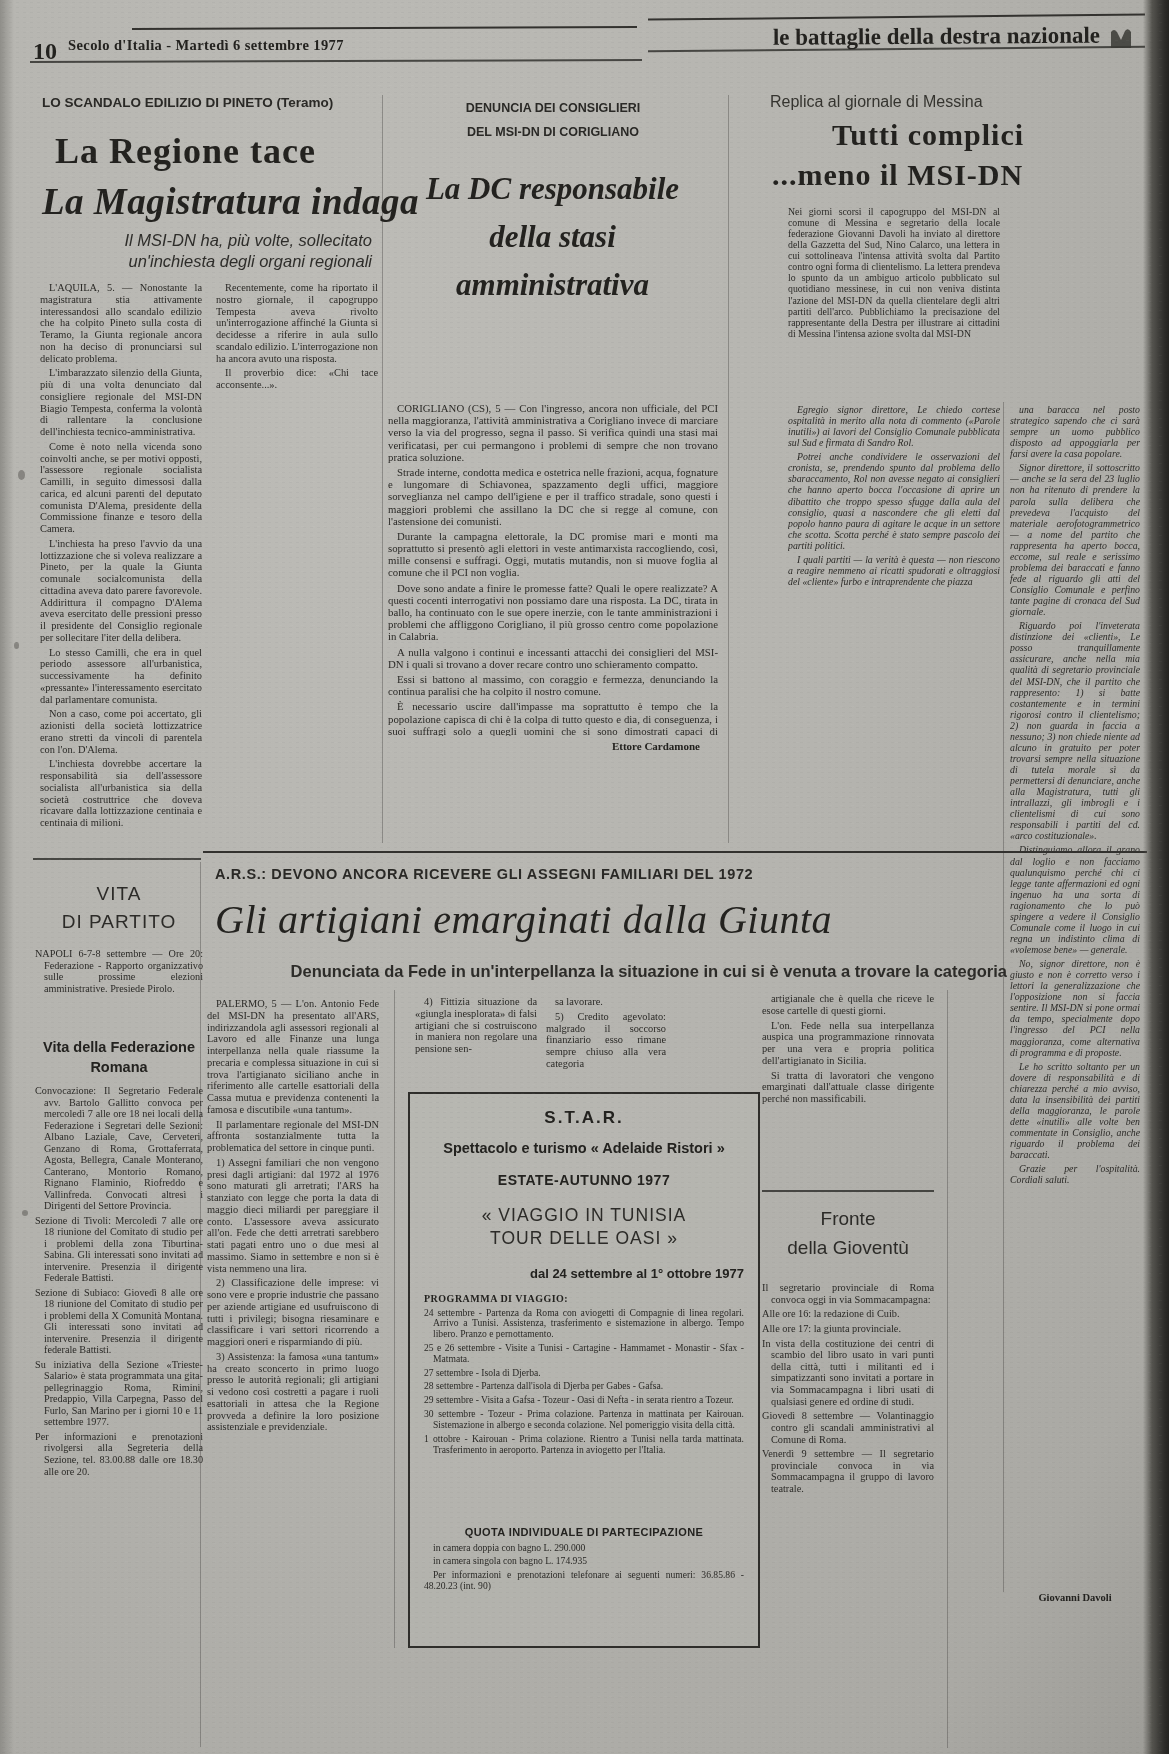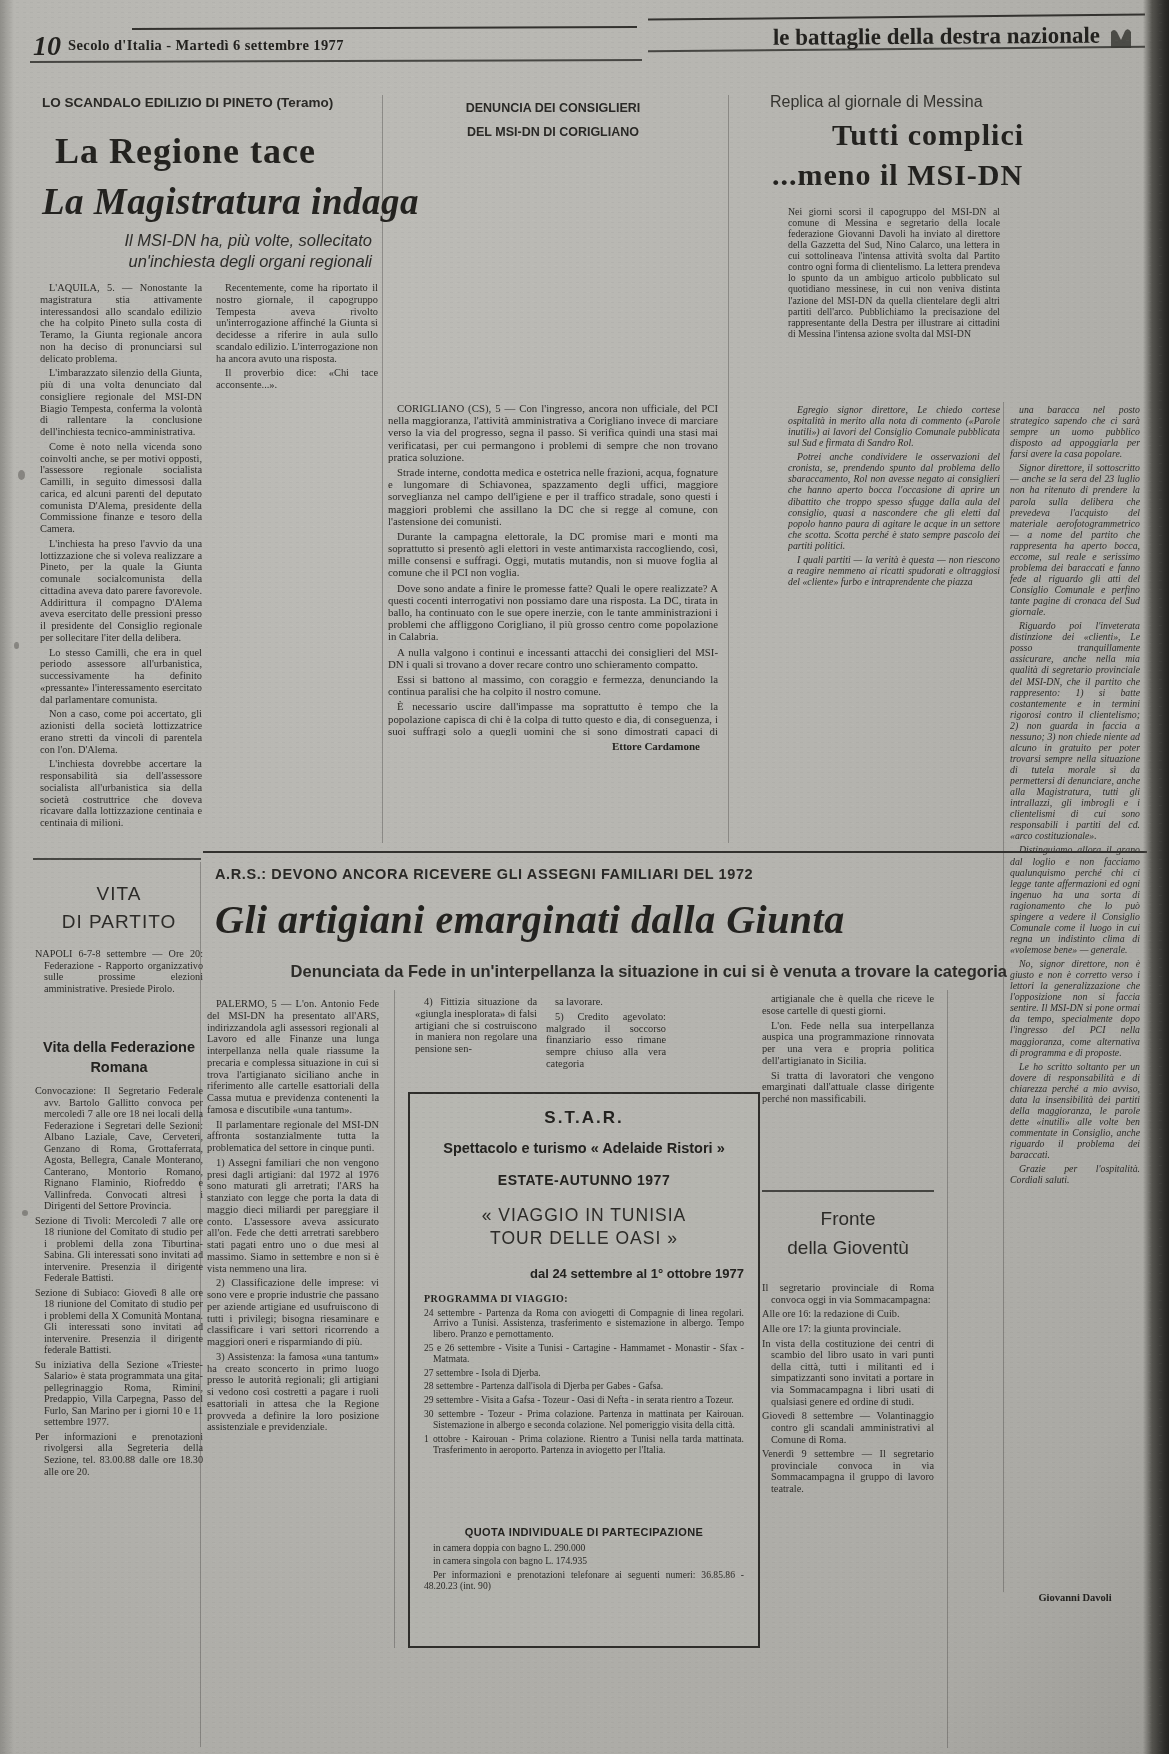--- a/index.html
+++ b/index.html
@@ -34,21 +34,21 @@
 </head>
 <body>
 
 <div id="paper">
 
   <div class="rule-h" style="left:132px;top:27px;width:505px;transform:rotate(-0.2deg);"></div>
   <div class="rule-h" style="left:648px;top:16px;width:497px;transform:rotate(-0.6deg);"></div>
   <div class="rule-h thin" style="left:30px;top:60px;width:612px;transform:rotate(-0.2deg);"></div>
   <div class="rule-h thin" style="left:648px;top:48px;width:497px;transform:rotate(-0.5deg);"></div>
 
-  <div class="abs serif" style="left:33px;top:30px;font-size:28px;font-weight:bold;font-style:italic;">10</div>
+  <div class="abs serif" style="left:33px;top:38px;font-size:24px;font-weight:bold;">10</div>
   <div class="abs serif" style="left:68px;top:37px;font-size:14.5px;font-weight:bold;letter-spacing:.4px;">Secolo d'Italia - Martedì 6 settembre 1977</div>
   <div class="abs serif" style="left:690px;top:24px;width:410px;font-size:23px;font-weight:bold;text-align:right;transform:rotate(-0.4deg);">le battaglie della destra nazionale</div>
   <div class="abs" style="left:1108px;top:26px;width:26px;height:26px;">
     <svg width="26" height="26" viewBox="0 0 26 26">
         <path d="M3 22 L3 6 Q6 2 9 6 L13 14 L17 5 Q20 1 23 6 L23 22 Z" fill="#3a3935" opacity=".85"></path>
       </svg>
   </div>
 
   <div class="rule-v" style="left:382px;top:95px;height:748px;"></div>
   <div class="rule-v" style="left:728px;top:95px;height:748px;"></div>
@@ -68,20 +68,23 @@
       <p>L'inchiesta ha preso l'avvio da una lottizzazione che si voleva realizzare a Pineto, per la quale la Giunta comunale socialcomunista della cittadina aveva dato parere favorevole. Addirittura il compagno D'Alema aveva esercitato delle pressioni presso il presidente del Consiglio regionale per sollecitare l'iter della delibera.</p>
       <p>Lo stesso Camilli, che era in quel periodo assessore all'urbanistica, successivamente ha definito «pressante» l'interessamento esercitato dal parlamentare comunista.</p>
       <p>Non a caso, come poi accertato, gli azionisti della società lottizzatrice erano stretti da vincoli di parentela con l'on. D'Alema.</p>
       <p>L'inchiesta dovrebbe accertare la responsabilità sia dell'assessore socialista all'urbanistica sia della società costruttrice che doveva ricavare dalla lottizzazione centinaia e centinaia di milioni.</p>
       <p>Recentemente, come ha riportato il nostro giornale, il capogruppo Tempesta aveva rivolto un'interrogazione affinché la Giunta si decidesse a riferire in aula sullo scandalo edilizio. L'interrogazione non ha ancora avuto una risposta.</p>
       <p>Il proverbio dice: «Chi tace acconsente...».</p>
     </div>
 
   <div class="abs kicker pre centered" style="left:392px;top:97px;width:322px;font-size:12.5px;line-height:1.9;">DENUNCIA DEI CONSIGLIERI
 DEL MSI-DN DI CORIGLIANO</div>
+  <div class="abs serif pre centered" style="left:380px;top:165px;width:345px;font-size:31px;font-weight:bold;font-style:italic;line-height:1.55;">La DC responsabile
+della stasi
+amministrativa</div>
   <div class="abs body-text" style="left:388px;top:402px;width:330px;height:334px;font-size:10.8px;">
       <p>CORIGLIANO (CS), 5 — Con l'ingresso, ancora non ufficiale, del PCI nella maggioranza, l'attività amministrativa a Corigliano invece di marciare verso la via del progresso, segna il passo. Si verifica quindi una stasi mai verificatasi, per cui permangono i problemi di sempre che non trovano pratica soluzione.</p>
       <p>Strade interne, condotta medica e ostetrica nelle frazioni, acqua, fognature e lungomare di Schiavonea, spazzamento degli uffici, maggiore sorveglianza nel campo dell'igiene e per il traffico stradale, sono questi i maggiori problemi che assillano la DC che si regge al comune, con l'astensione dei comunisti.</p>
       <p>Durante la campagna elettorale, la DC promise mari e monti ma soprattutto si presentò agli elettori in veste antimarxista raccogliendo, così, mille consensi e suffragi. Oggi, mutatis mutandis, non si muove foglia al comune che il PCI non voglia.</p>
       <p>Dove sono andate a finire le promesse fatte? Quali le opere realizzate? A questi cocenti interrogativi non possiamo dare una risposta. La DC, tirata in ballo, ha continuato con le sue opere inerzie, con le tante amministrazioni i problemi che affliggono Corigliano, il più grosso centro come popolazione in Calabria.</p>
       <p>A nulla valgono i continui e incessanti attacchi dei consiglieri del MSI-DN i quali si trovano a dover recare contro uno schieramento compatto.</p>
       <p>Essi si battono al massimo, con coraggio e fermezza, denunciando la continua paralisi che ha colpito il nostro comune.</p>
       <p>È necessario uscire dall'impasse ma soprattutto è tempo che la popolazione capisca di chi è la colpa di tutto questo e dia, di conseguenza, i suoi suffragi solo a quegli uomini che si sono dimostrati capaci di amministrare la cosa pubblica.</p>
     </div>
   <div class="abs serif" style="left:388px;top:740px;width:312px;font-size:11px;font-weight:bold;text-align:right;">Ettore Cardamone</div>
@@ -101,21 +104,21 @@
       <p>Riguardo poi l'inveterata distinzione dei «clienti», Le posso tranquillamente assicurare, anche nella mia qualità di segretario provinciale del MSI-DN, che il partito che rappresento: 1) si batte costantemente e in termini rigorosi contro il clientelismo; 2) non guarda in faccia a nessuno; 3) non chiede niente ad alcuno in gratuito per poter trovarsi sempre nella situazione di tutela morale sì da permettersi di denunciare, anche alla Magistratura, tutti gli intrallazzi, gli imbrogli e i clientelismi di cui sono responsabili i partiti del cd. «arco costituzionale».</p>
       <p>Distinguiamo allora il grano dal loglio e non facciamo qualunquismo perché chi ci legge tante affermazioni ed ogni ingenuo ha una sorta di ragionamento che lo può spingere a vedere il Consiglio Comunale come il luogo in cui regna un indistinto clima di «volemose bene» — generale.</p>
       <p>No, signor direttore, non è giusto e non è corretto verso i lettori la generalizzazione che l'opposizione non si faccia sentire. Il MSI-DN si pone ormai da tempo, specialmente dopo l'ingresso del PCI nella maggioranza, come alternativa di programma e di proposte.</p>
       <p>Le ho scritto soltanto per un dovere di responsabilità e di chiarezza perché a mio avviso, data la insensibilità dei partiti della maggioranza, le parole dette «inutili» alle volte ben commentate in Consiglio, anche riguardo il problema dei baraccati.</p>
       <p>Grazie per l'ospitalità. Cordiali saluti.</p>
     </div>
   <div class="abs serif" style="left:1010px;top:1592px;width:130px;font-size:10.5px;font-weight:bold;text-align:center;">Giovanni Davoli</div>
 
   <div class="rule-h" style="left:203px;top:851px;width:944px;"></div>
   <div class="abs kicker" style="left:215px;top:866px;width:800px;font-size:14.5px;letter-spacing:.6px;">A.R.S.: DEVONO ANCORA RICEVERE GLI ASSEGNI FAMILIARI DEL 1972</div>
-  <div class="abs serif" style="left:215px;top:896px;width:930px;font-size:40px;font-weight:bold;font-style:italic;letter-spacing:.5px;">Gli artigiani emarginati dalla Giunta</div>
+  <div class="abs serif" style="left:215px;top:896px;width:930px;font-size:40px;font-weight:normal;font-style:italic;letter-spacing:.5px;">Gli artigiani emarginati dalla Giunta</div>
   <div class="abs sans" style="left:207px;top:962px;width:800px;font-size:16.5px;font-weight:bold;color:#2d2c29;">Denunciata da Fede in un'interpellanza la situazione in cui si è venuta a trovare la categoria</div>
   <div class="abs body-text" style="left:207px;top:998px;width:172px;height:600px;">
       <p>PALERMO, 5 — L'on. Antonio Fede del MSI-DN ha presentato all'ARS, indirizzandola agli assessori regionali al Lavoro ed alle Finanze una lunga interpellanza nella quale riassume la precaria e complessa situazione in cui si trova l'artigianato siciliano anche in riferimento alle cartelle esattoriali della Cassa mutua e previdenza contenenti la famosa e discutibile «una tantum».</p>
       <p>Il parlamentare regionale del MSI-DN affronta sostanzialmente tutta la problematica del settore in cinque punti.</p>
       <p>1) Assegni familiari che non vengono presi dagli artigiani: dal 1972 al 1976 sono maturati gli arretrati; l'ARS ha stanziato con legge che porta la data di maggio dieci miliardi per pareggiare il conto. L'assessore aveva assicurato all'on. Fede che detti arretrati sarebbero stati pagati entro uno o due mesi al massimo. Siamo in settembre e non si è vista nemmeno una lira.</p>
       <p>2) Classificazione delle imprese: vi sono vere e proprie industrie che passano per aziende artigiane ed usufruiscono di tutti i privilegi; bisogna riesaminare e classificare i vari settori ricorrendo a maggiori oneri e risparmiando di più.</p>
       <p>3) Assistenza: la famosa «una tantum» ha creato sconcerto in primo luogo presso le autorità regionali; gli artigiani si vedono così costretti a pagare i ruoli esattoriali in attesa che la Regione provveda a definire la loro posizione assistenziale e previdenziale.</p>
     </div>
   <div class="abs body-text" style="left:415px;top:996px;width:122px;height:90px;">
       <p>4) Fittizia situazione da «giungla inesplorata» di falsi artigiani che si costruiscono in maniera non regolare una pensione sen-</p>

